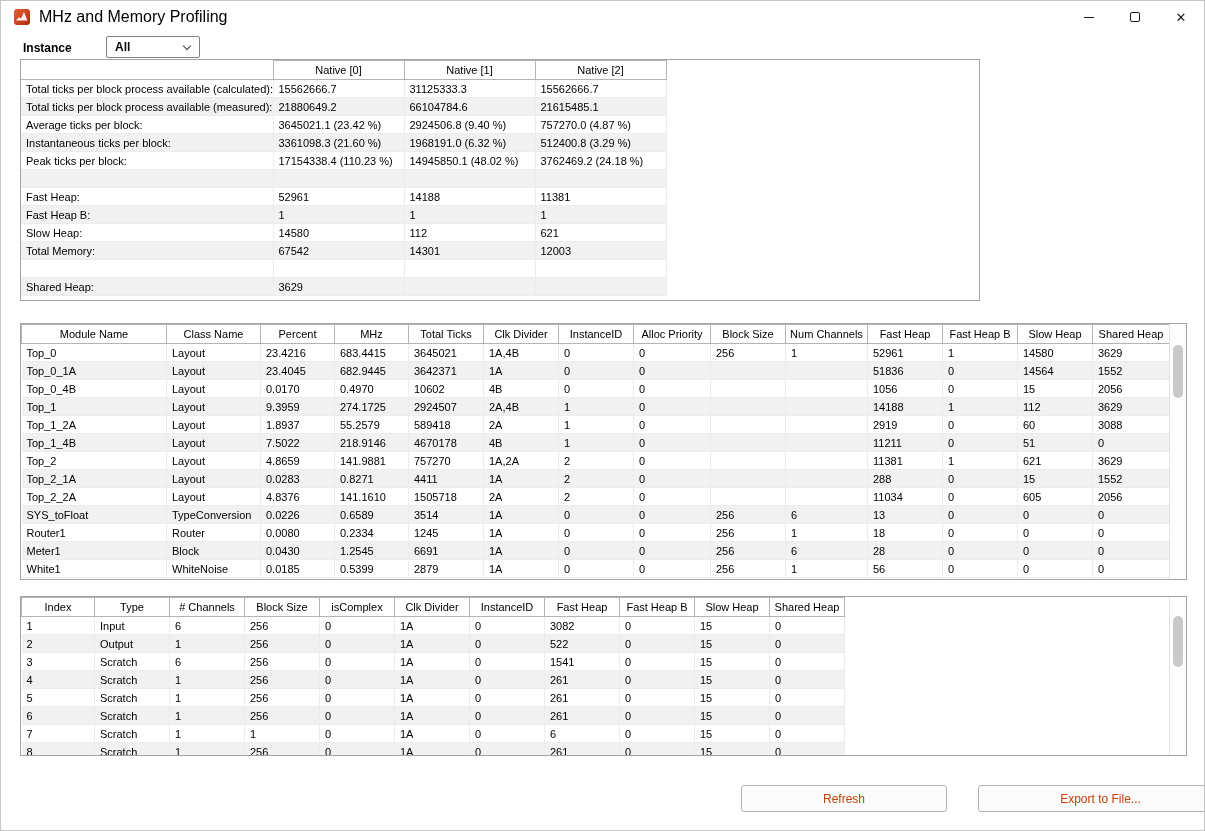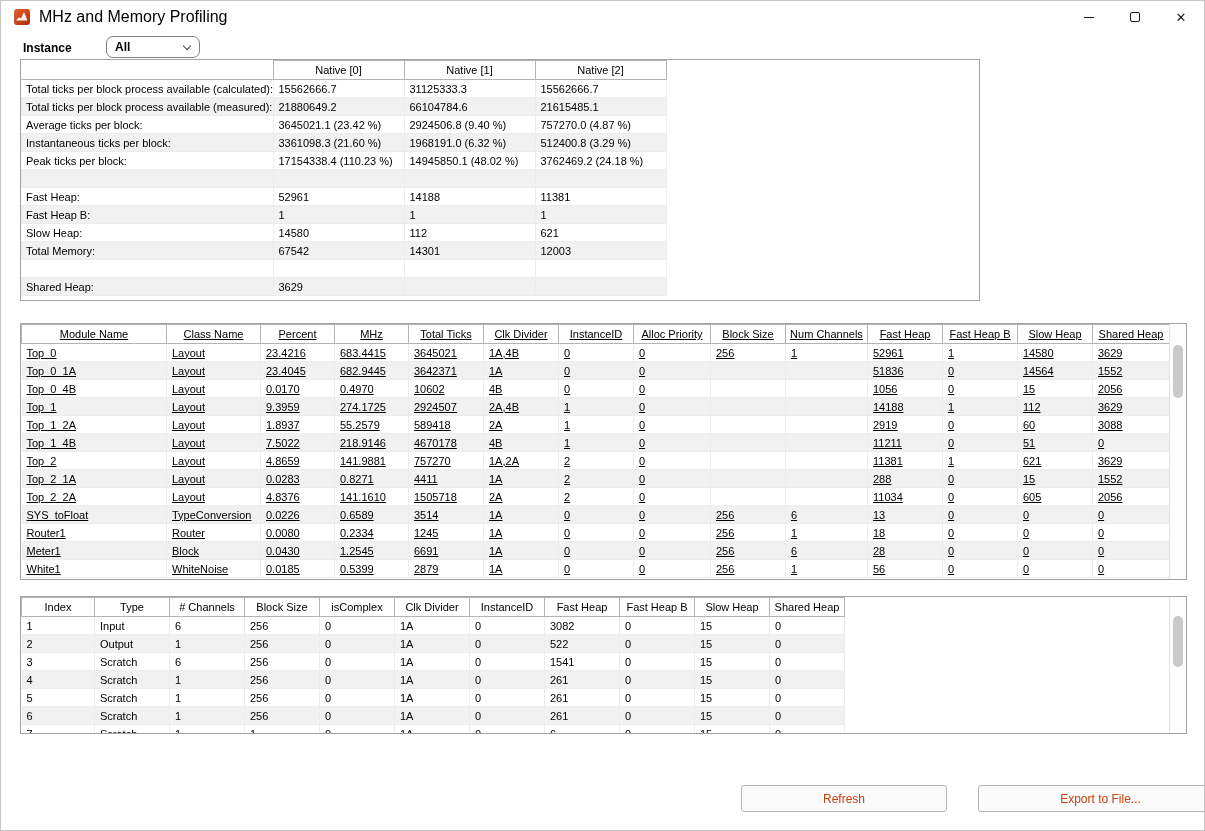--- a/index.html
+++ b/index.html
@@ -17,31 +17,31 @@
   .win-controls { position:absolute; right:0; top:0; height:32px; display:flex; }
   .win-btn { width:46px; height:32px; display:flex; align-items:center; justify-content:center; cursor:default; }
   .glyph-min { width:10px; height:0; border-top:1px solid #1a1a1a; }
   .glyph-max { width:10px; height:10px; border:1px solid #1a1a1a; border-radius:2px; }
   .glyph-close { font-size:13px; line-height:1; color:#1a1a1a; }
 
   
   .instance-label { position:absolute; left:22px; top:40px; font-weight:bold; font-size:12px; }
   .dropdown {
     position:absolute; left:105px; top:35px; width:94px; height:22px;
-    background:#fff; border:1px solid #828282; border-radius:7px;
+    background:#fff; border:1px solid #828282; border-radius:2px;
     display:flex; align-items:center; justify-content:space-between;
     padding-left:8px; font-weight:bold; font-size:12px;
   }
   .chevron { width:6px; height:6px; border-right:1.4px solid #404040; border-bottom:1.4px solid #404040; transform:rotate(45deg); margin-right:9px; margin-top:-2px; }
 
   
   .panel { position:absolute; background:#fff; border:1px solid #a3a3a3; overflow:hidden; }
   .panel-summary { left:19px; top:58px;  width:960px; height:242px; }
   .panel-modules { left:19px; top:322px; width:1167px; height:257px; }
-  .panel-buffers { left:19px; top:595px; width:1167px; height:138px; }
+  .panel-buffers { left:19px; top:595px; width:1167px; height:160px; }
 
   table { border-collapse:collapse; table-layout:fixed; font-size:11px; }
   th {
     height:19px; background:#fff; font-weight:normal; text-align:center;
     border:1px solid #b4b4b4; padding:0 3px;
     white-space:nowrap; overflow:hidden;
   }
   th.blank { border-top:none; border-left:none; }
   td {
     height:18px; padding:0 5px; white-space:nowrap; overflow:hidden;
@@ -189,21 +189,21 @@
           <td>Shared Heap:</td>
           <td>3629</td>
           <td></td>
           <td></td>
         </tr>
       </tbody>
     </table>
 </div>
 
 <div class="panel panel-modules">
-  <table style="width: 1148px; text-decoration: underline;">
+  <table style="width: 1148px;">
       <colgroup>
         <col style="width: 145px;">
         <col style="width: 94px;">
         <col style="width: 74px;">
         <col style="width: 74px;">
         <col style="width: 75px;">
         <col style="width: 75px;">
         <col style="width: 75px;">
         <col style="width: 77px;">
         <col style="width: 75px;">

